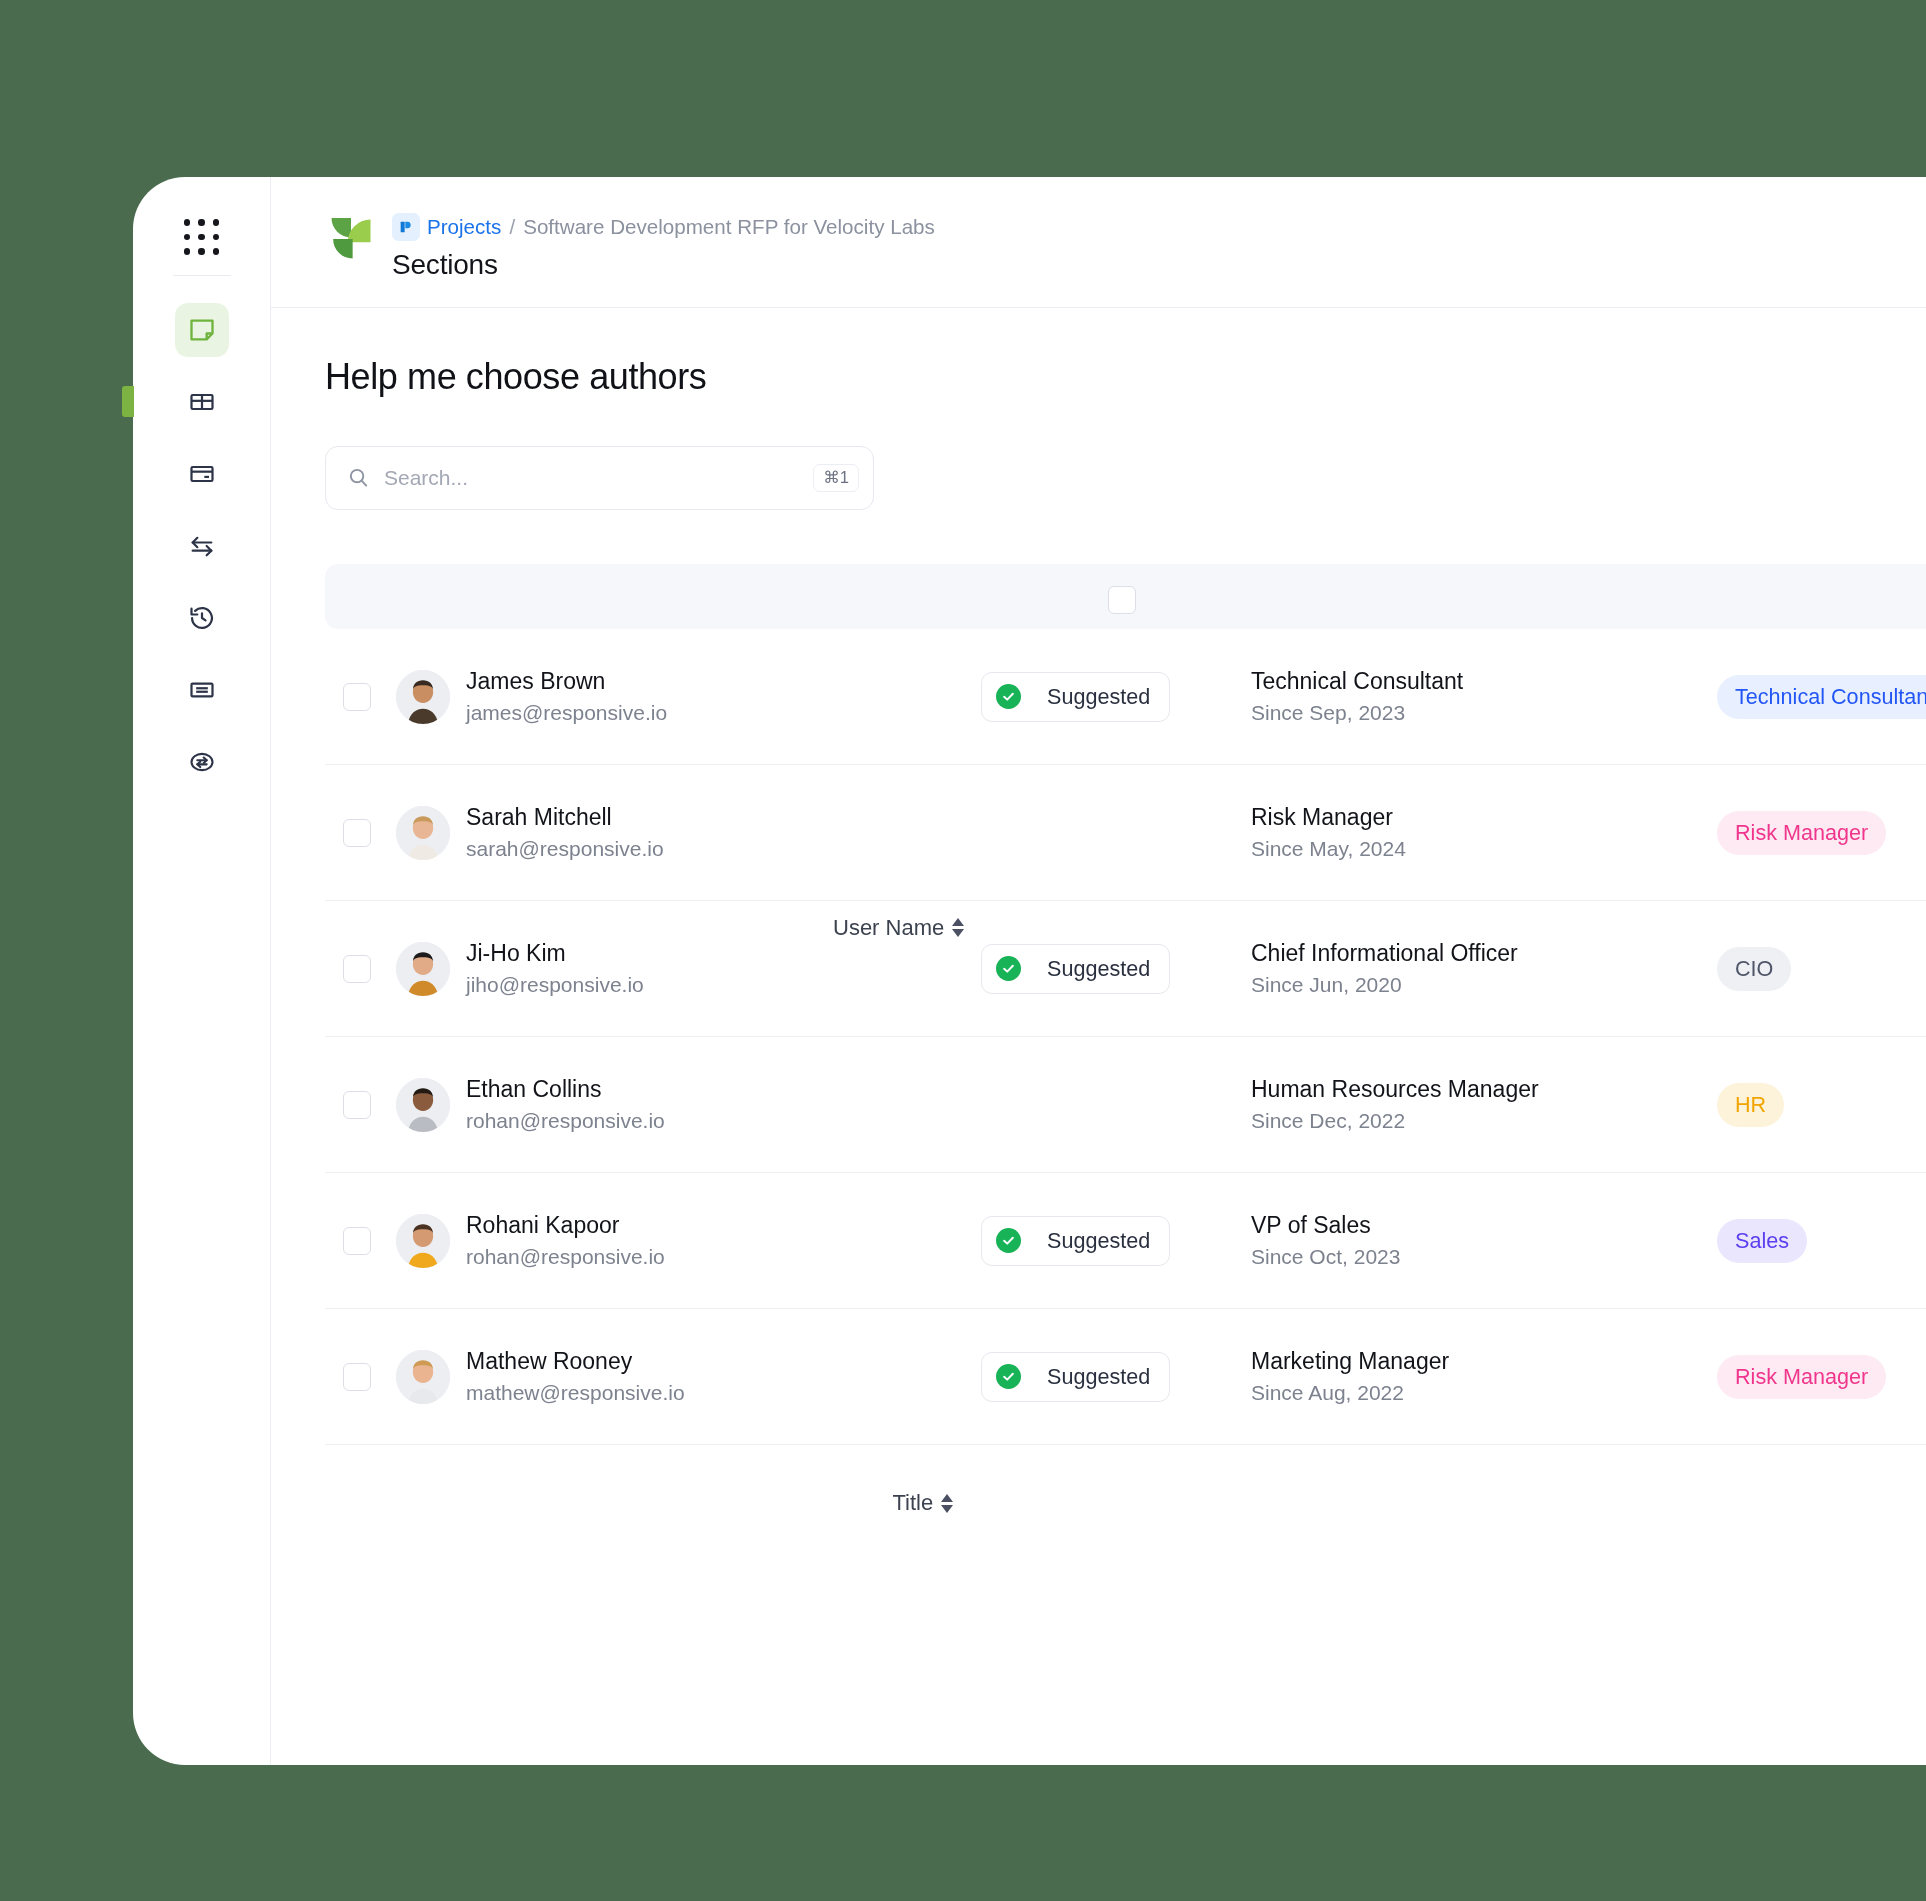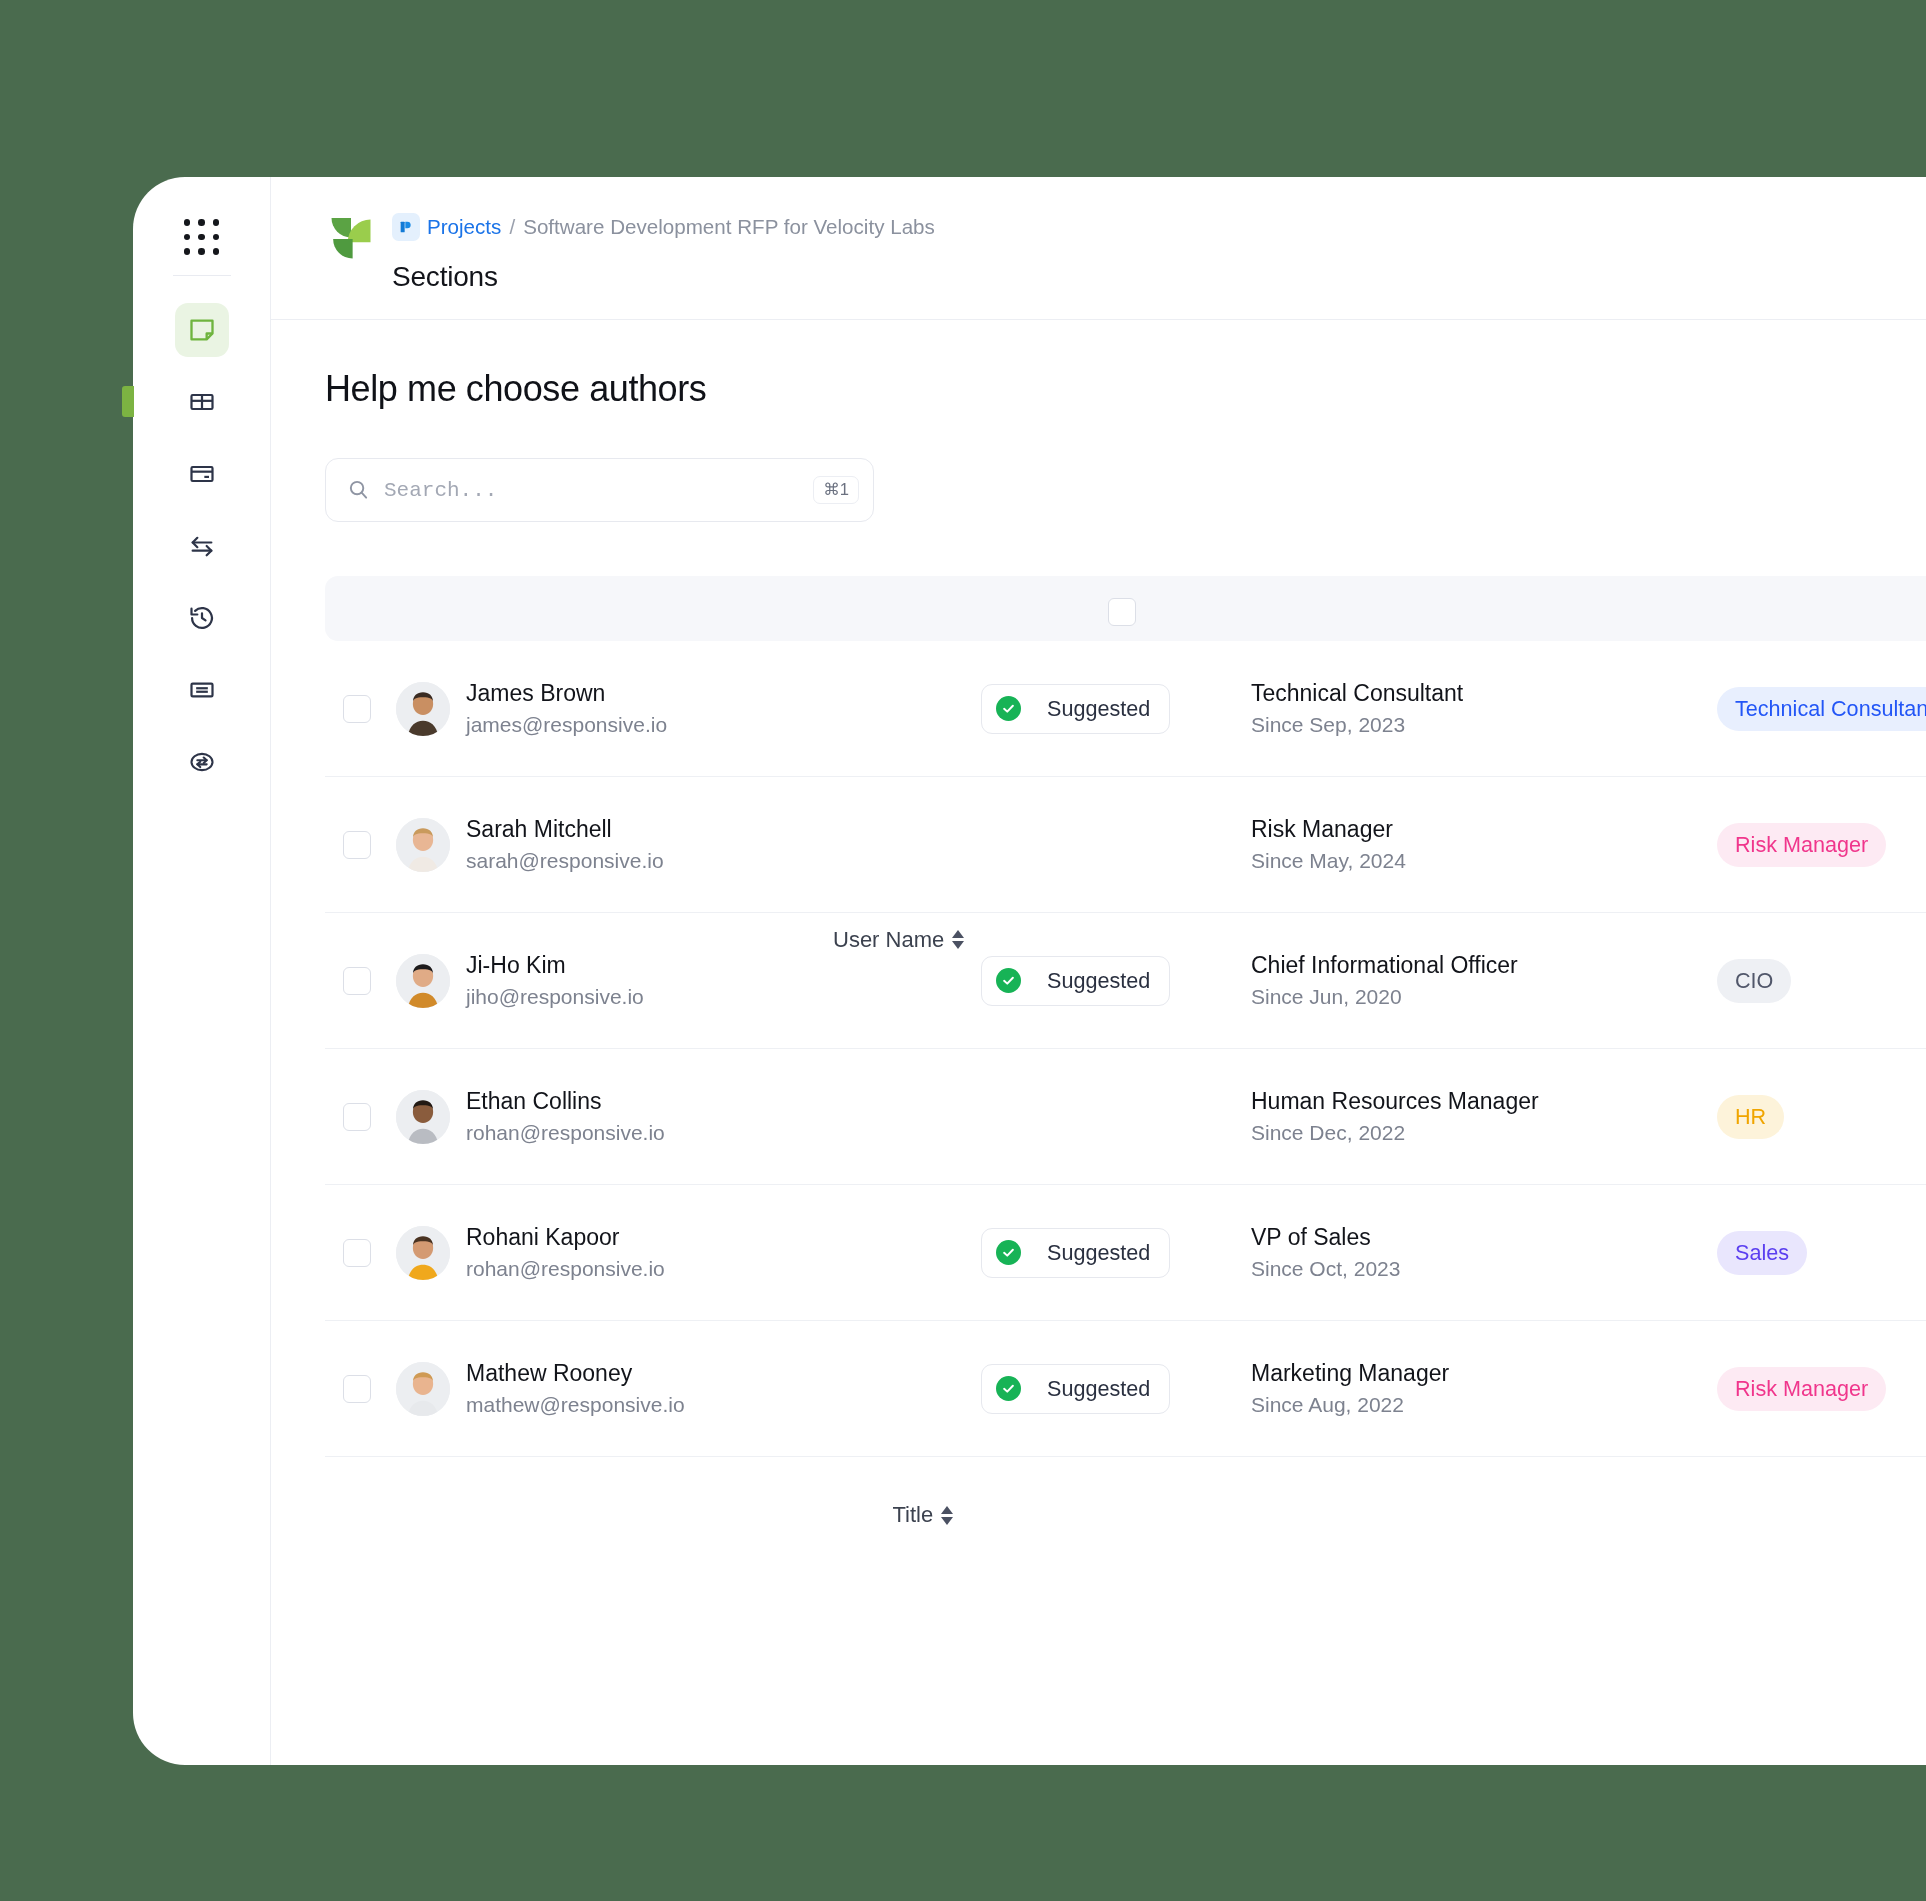--- a/index.html
+++ b/index.html
@@ -116,21 +116,21 @@
     position: relative;
     margin-top: 3px;
   }
 
   .header-texts { padding-top: 3px; }
 
   .breadcrumb {
     display: flex;
     align-items: center;
     gap: 7px;
-    margin-bottom: 20px;
+    margin-bottom: 8px;
   }
   .proj-badge {
     width: 28px;
     height: 28px;
     border-radius: 6.5px;
     background: #e4f0fd;
     display: flex;
     align-items: center;
     justify-content: center;
     flex: 0 0 28px;
@@ -182,21 +182,21 @@
     align-items: center;
     padding: 0 14px 0 21px;
     margin-bottom: 54px;
     background: #fff;
   }
   .searchbox .sicon { flex: 0 0 auto; margin-right: 14px; display:block; }
   .search-input {
     flex: 1 1 auto;
     border: none;
     outline: none;
-    font-family: Liberation Mono, monospace;
+    font-family: Liberation Sans, sans-serif;
     font-size: 21px;
     color: #2b2f38;
     background: transparent;
   }
   .search-input::placeholder { color: #a3a8b4; }
   .kbd {
     flex: 0 0 auto;
     border: 1.5px solid #eceef3;
     border-radius: 7px;
     padding: 5px 9px;

